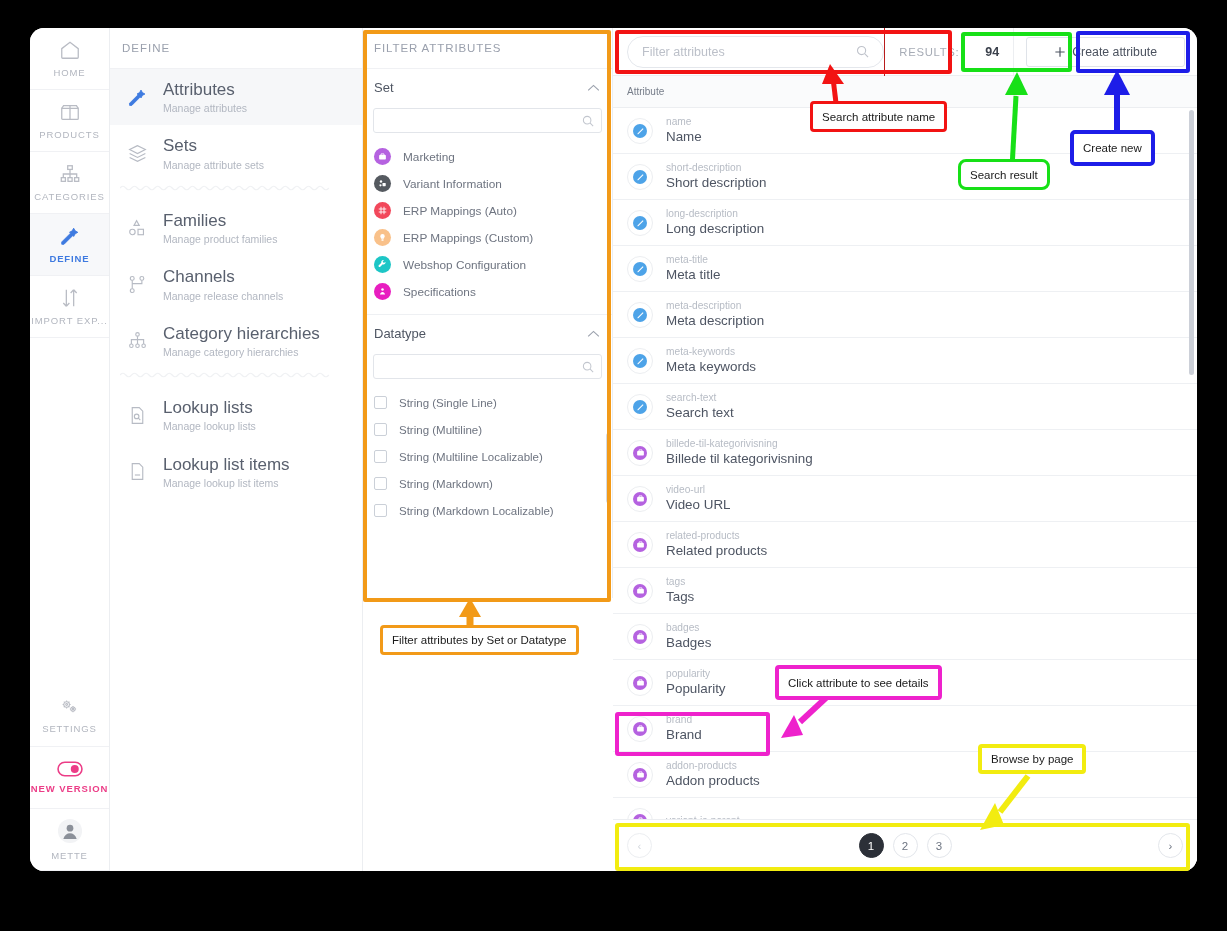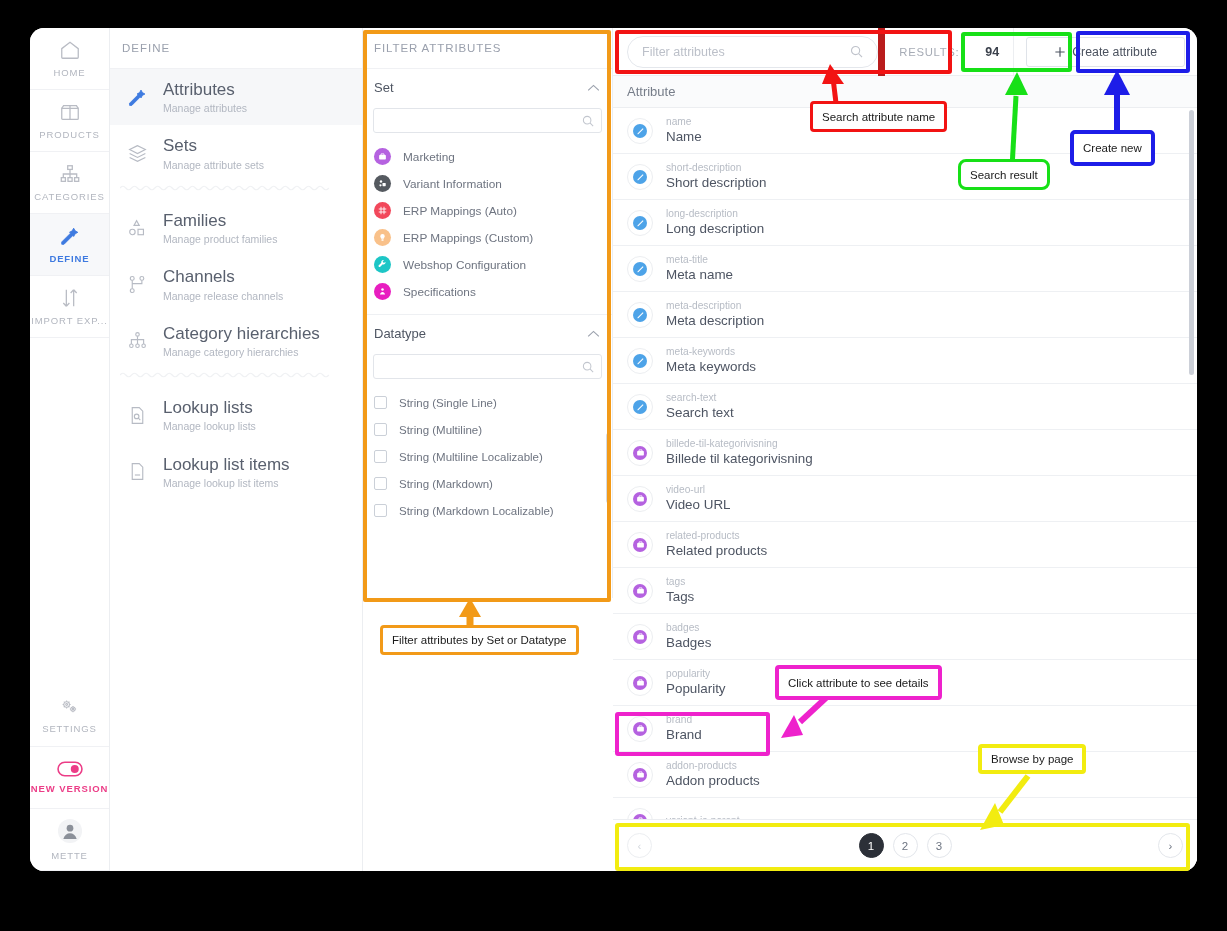--- a/index.html
+++ b/index.html
@@ -131,36 +131,36 @@
     border: 1px solid #e4e7ec; border-radius: 17px;
     display: flex; align-items: center; padding: 0 14px;
     max-width: 300px;
   }
   .search-box input {
     border: none; outline: none; flex: 1 1 auto;
     font-size: 12.5px; color: #5a616e; font-family: inherit; background: transparent;
   }
   .search-box input::placeholder { color: #bcc0c9; }
   .results {
-    border-left: 7px solid #b91c1c; height: 48px;
+    border-left: 1px solid #b91c1c; height: 48px;
     display: flex; align-items: center; gap: 26px;
     padding: 0 14px; margin-left: auto; flex: 0 0 auto;
   }
   .results-lbl { font-size: 11.3px; letter-spacing: .7px; color: #a7acb6; }
   .results-num { font-size: 12.5px; color: #3b414c; font-weight: bold; }
   .create-wrap { border-left: 1px solid #eceef1; height: 48px; display: flex; align-items: center; padding: 0 12px; }
   .create-btn {
     height: 30px; border: 1px solid #dfe3e9; border-radius: 3px; background: #fff;
     display: flex; align-items: center; gap: 6px; padding: 0 27px;
     font-size: 12.3px; color: #4a5costs; color:#4b525f; cursor: pointer; font-family: inherit;
   }
   .colhead {
     height: 32px; background: #fafbfc; border-bottom: 1px solid #eceef1;
     display: flex; align-items: center; padding-left: 14px; flex: 0 0 32px;
-    font-size: 13px; color: #767d89;
+    font-size: 10px; color: #767d89;
   }
   .list { flex: 1 1 auto; overflow: hidden; position: relative; }
   .arow {
     height: 46px; display: flex; align-items: center; gap: 13px;
     padding-left: 14px; border-bottom: 1px solid #eef0f3; cursor: pointer;
   }
   .arow-ico {
     width: 26px; height: 26px; border-radius: 50%; border: 1px solid #eceef1;
     display: flex; align-items: center; justify-content: center; flex: 0 0 26px;
   }
@@ -576,21 +576,21 @@
           <div class="arow">
             <span class="arow-ico">
               <span style="width:14px;height:14px;border-radius:50%;background:#4da3e8;display:flex;align-items:center;justify-content:center;">
                 <svg width="9" height="9" viewBox="0 0 12 12" stroke="#fff" fill="none" stroke-width="1.5">
                   <path d="M2 10 9 3l1 1-7 7H2z" fill="#fff" stroke="none"></path>
                 </svg>
               </span>
             </span>
             <span>
               <span class="arow-key" style="display:block">meta-title</span>
-              <span class="arow-name" style="display:block">Meta name</span>
+              <span class="arow-name" style="display:block">Meta title</span>
             </span>
           </div>
           <div class="arow">
             <span class="arow-ico">
               <span style="width:14px;height:14px;border-radius:50%;background:#4da3e8;display:flex;align-items:center;justify-content:center;">
                 <svg width="9" height="9" viewBox="0 0 12 12" stroke="#fff" fill="none" stroke-width="1.5">
                   <path d="M2 10 9 3l1 1-7 7H2z" fill="#fff" stroke="none"></path>
                 </svg>
               </span>
             </span>

